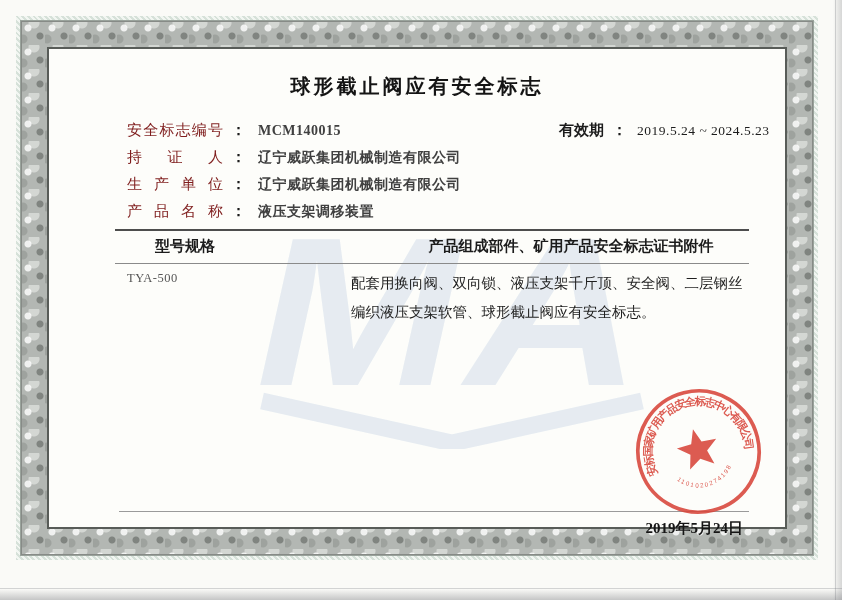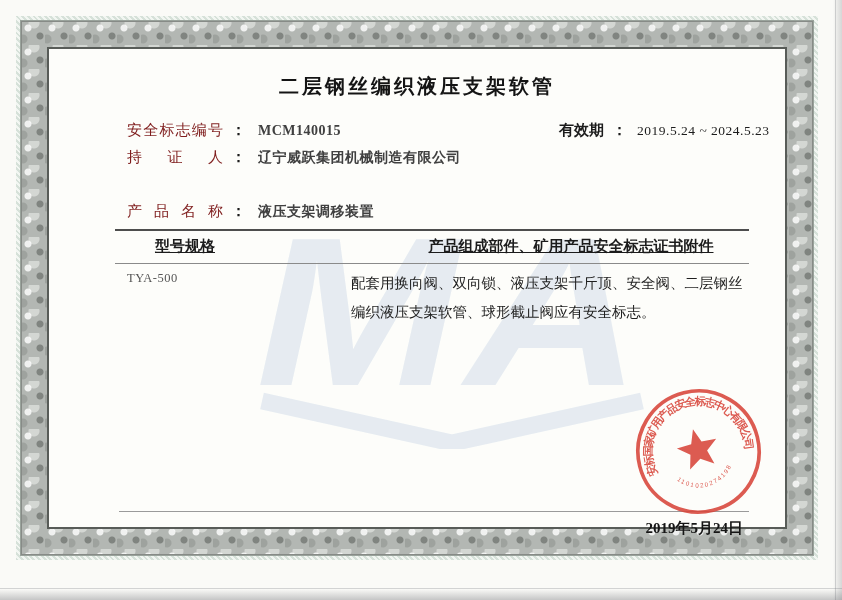--- a/index.html
+++ b/index.html
@@ -51,21 +51,21 @@
   .flabel{display:inline-block;width:96px;text-align:justify;text-align-last:justify;
     font-weight:normal;color:#7f1d1d;}
   .colon{font-weight:bold;margin-left:8px;}
   .fvalue{margin-left:12px;font-weight:600;font-size:14px;letter-spacing:.5px;color:#404040;}
   .vlabel{font-weight:bold;}
   .vvalue{margin-left:10px;font-size:13.5px;letter-spacing:.5px;}
   .rule{position:absolute;z-index:1;}
   .rule-top{top:180px;left:66px;width:634px;height:2px;background:#4d4d4d;}
   .rule-mid{top:214px;left:66px;width:634px;height:1px;background:#8a8a8a;}
   .rule-bottom{top:462px;left:70px;width:630px;height:1px;background:#9a9a9a;}
-  .th{position:absolute;top:188px;font-weight:bold;font-size:15px;text-align:center;z-index:2;text-decoration:underline;}
+  .th{position:absolute;top:188px;font-weight:bold;font-size:15px;text-align:center;z-index:2;}
   .th-model{left:66px;width:140px;}
   .th-comp{left:322px;width:400px;}
   .td-model{position:absolute;top:222px;left:78px;font-size:12.5px;color:#555;
     letter-spacing:.5px;z-index:2;}
   .td-comp{position:absolute;top:220px;left:302px;width:402px;font-size:14.5px;
     line-height:29px;color:#1f1f1f;z-index:2;}
   .issue-date{position:absolute;top:470px;right:42px;font-size:15px;color:#161616;z-index:2;font-weight:bold;}
   
   .seal{position:absolute;left:584px;top:337px;width:131px;height:131px;
     transform:rotate(-14deg);opacity:.88;z-index:3;}
@@ -77,34 +77,37 @@
 
   <div class="frame">
     <div class="frame-ornate">
       <div class="content">
 
         <svg class="watermark" viewBox="0 0 420 252">
           <text x="208" y="188" text-anchor="middle" font-size="212" font-weight="bold" font-style="italic" font-family="Liberation Sans, sans-serif" fill="#e2e9f0" letter-spacing="6" textLength="392" lengthAdjust="spacingAndGlyphs">MA</text>
           <path d="M 18 204 L 208 246 L 398 204" fill="none" stroke="#e2e9f0" stroke-width="17"></path>
         </svg>
 
-        <div class="title">二层钢丝编织液压支架软管</div>
+        <div class="title">球形截止阀应有安全标志</div>
 
         <div class="row row-1">
           <span class="flabel">安全标志编号</span><span class="colon">：</span><span class="fvalue">MCM140015</span>
         </div>
 
         <div class="row row-validity">
           <span class="vlabel">有效期</span><span class="colon">：</span><span class="vvalue">2019.5.24 ~ 2024.5.23</span>
         </div>
 
         <div class="row row-2">
           <span class="flabel">持证人</span><span class="colon">：</span><span class="fvalue">辽宁威跃集团机械制造有限公司</span>
         </div>
 
+        <div class="row row-3">
+          <span class="flabel">生产单位</span><span class="colon">：</span><span class="fvalue">辽宁威跃集团机械制造有限公司</span>
+        </div>
 
         <div class="row row-4">
           <span class="flabel">产品名称</span><span class="colon">：</span><span class="fvalue">液压支架调移装置</span>
         </div>
 
         <div class="rule rule-top"></div>
         <div class="th th-model">型号规格</div>
         <div class="th th-comp">产品组成部件、矿用产品安全标志证书附件</div>
         <div class="rule rule-mid"></div>
 

